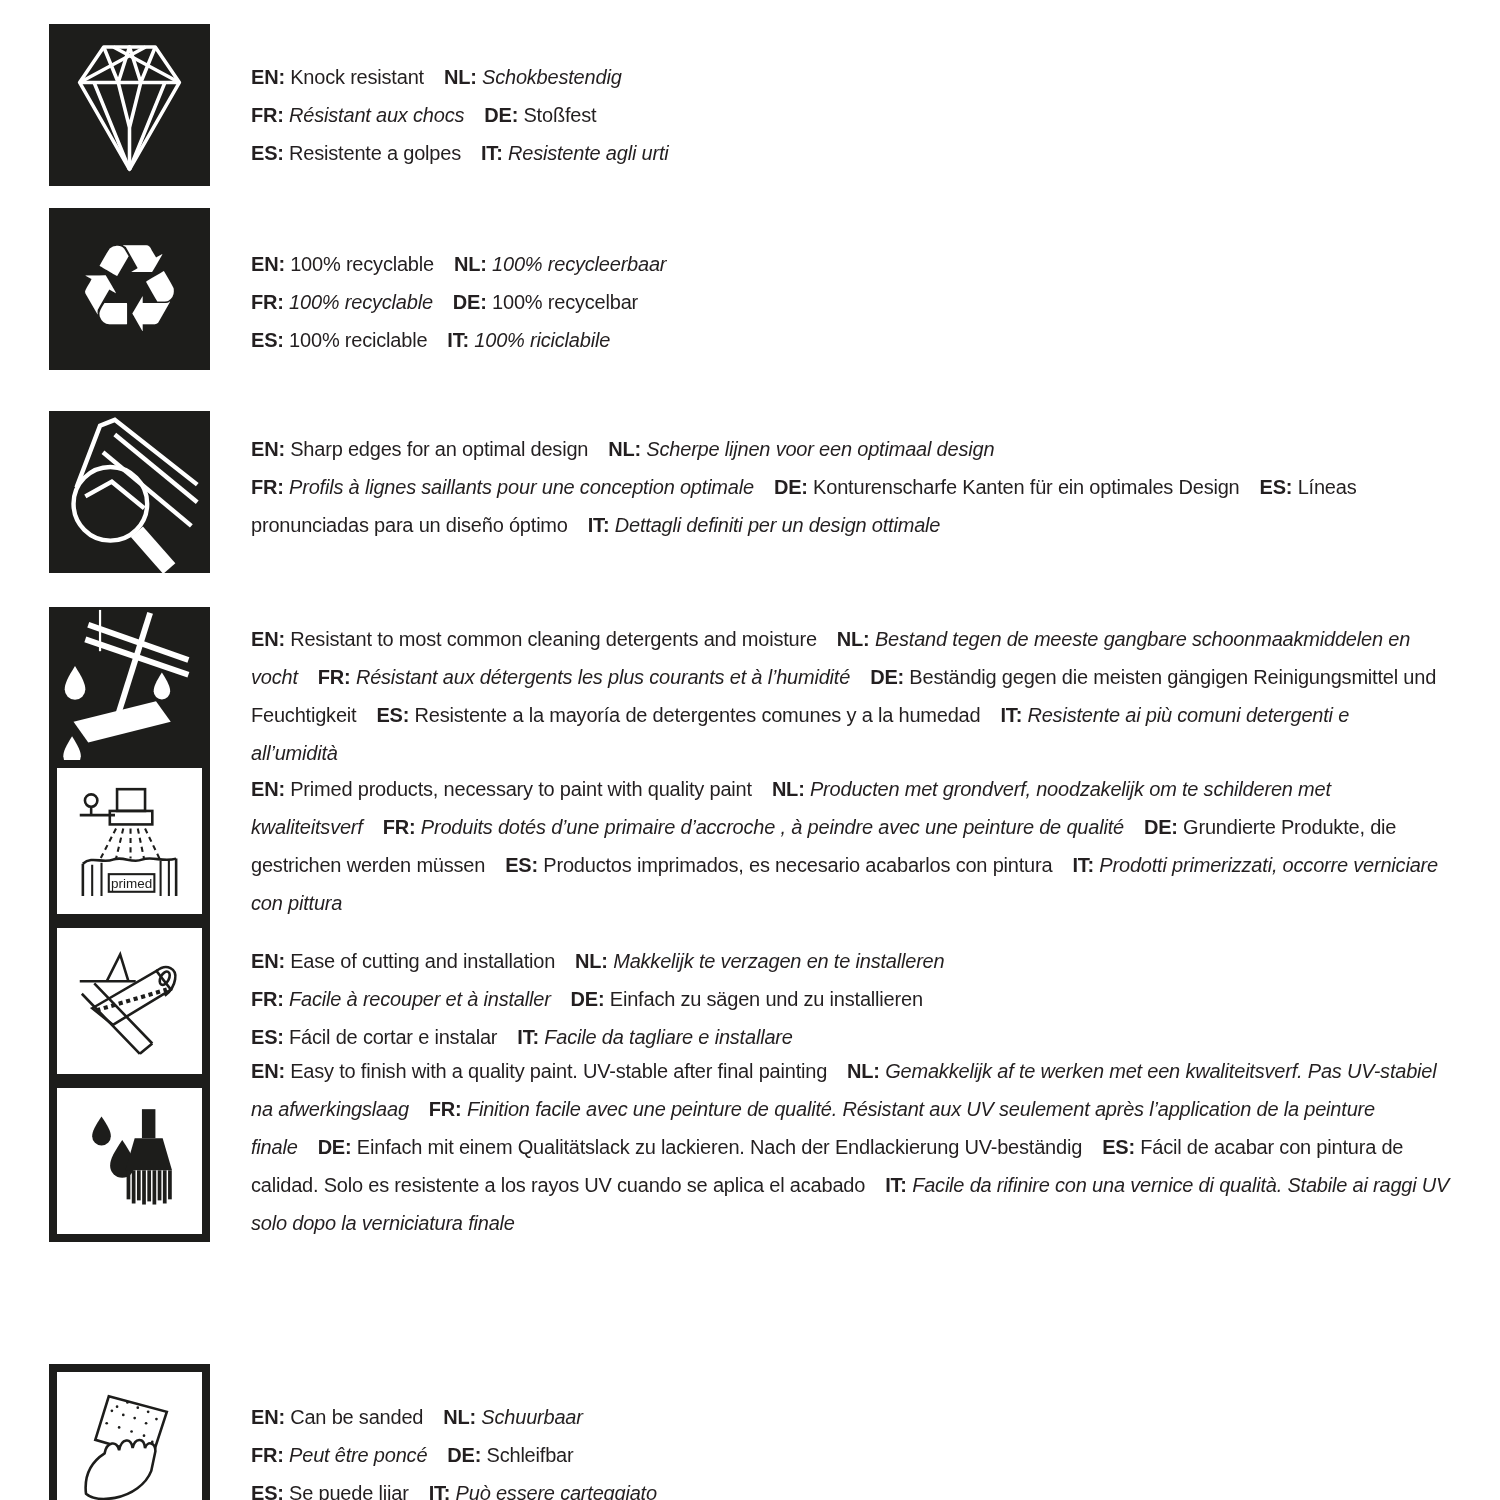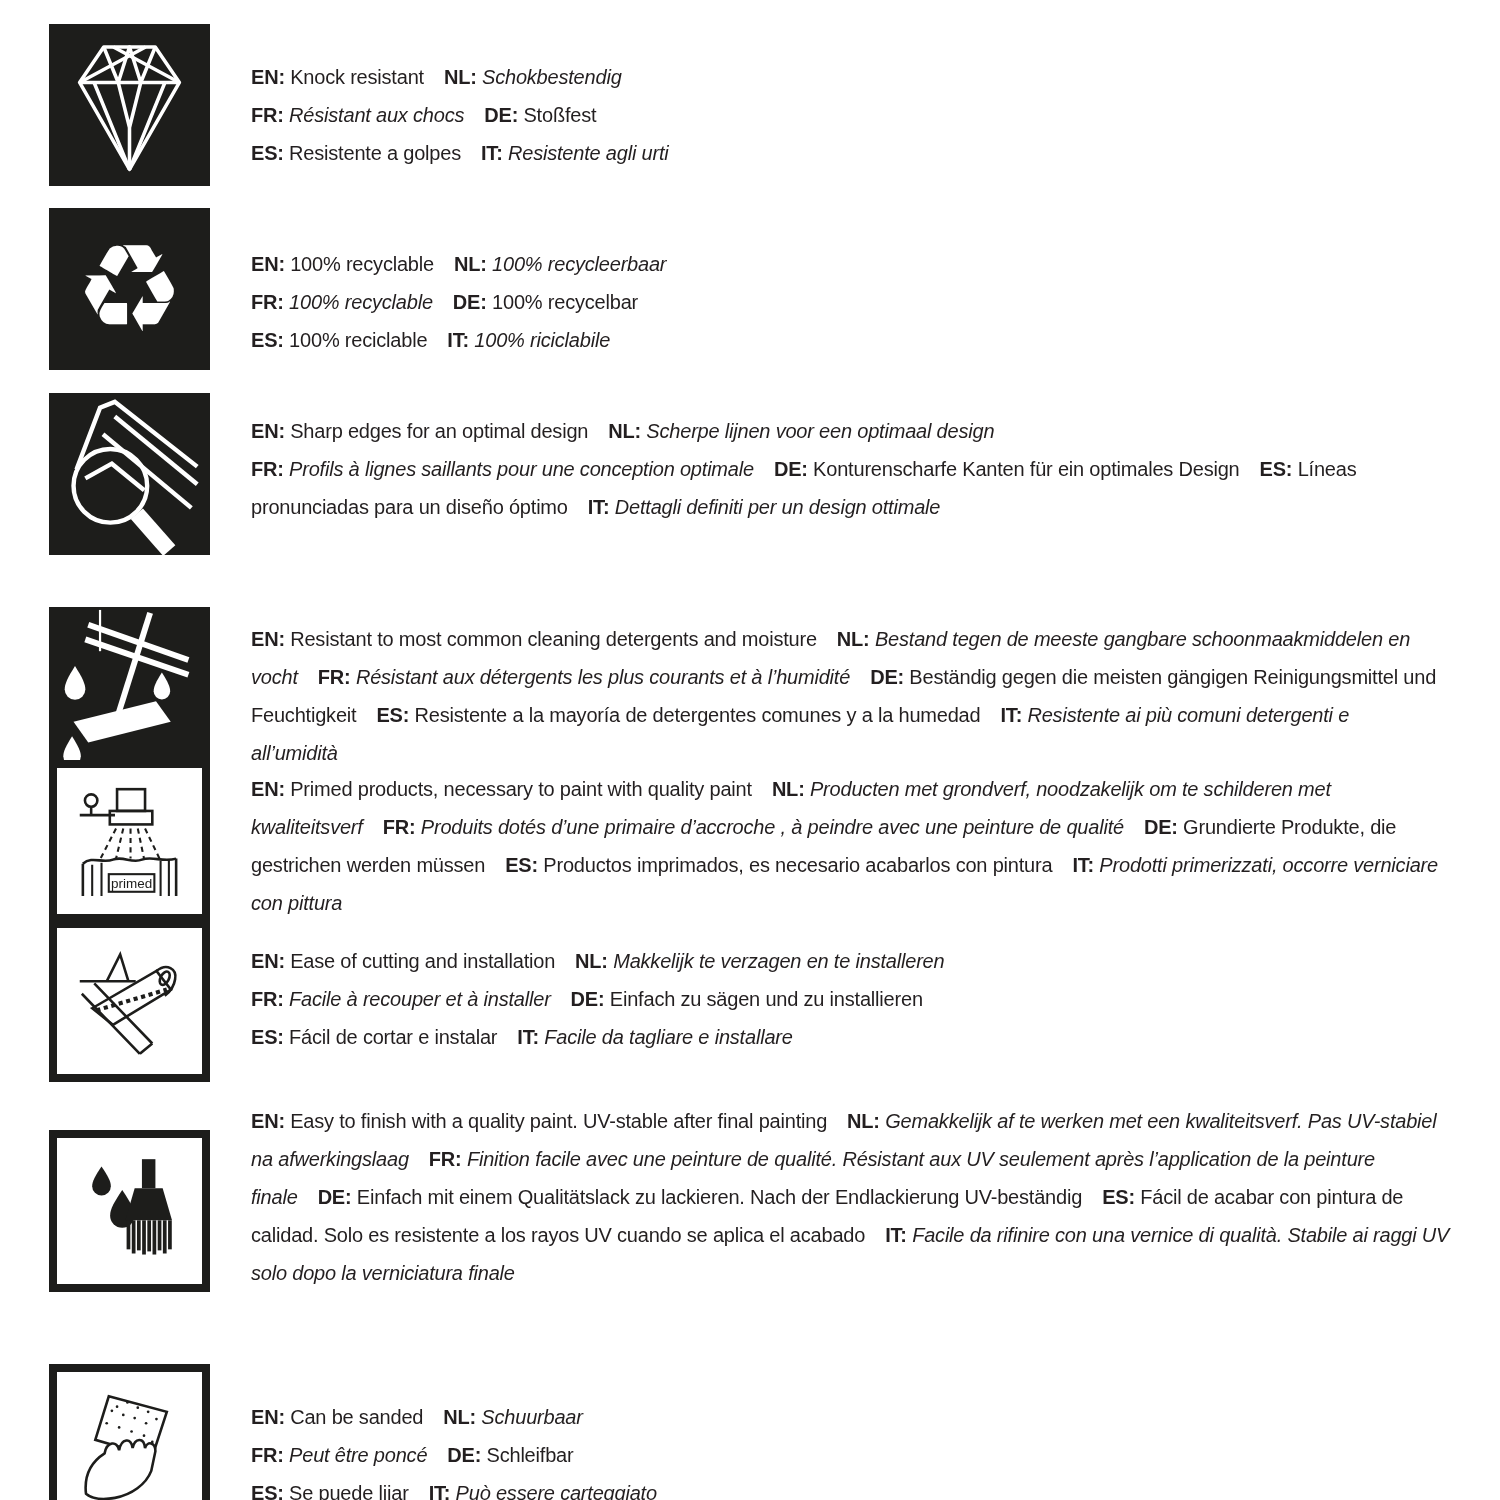--- a/index.html
+++ b/index.html
@@ -4,25 +4,25 @@
 <style>
   html,body{margin:0;padding:0;}
   body{
     width:1500px;height:1500px;position:relative;background:#ffffff;
     font-family:"Liberation Sans",sans-serif;color:#231f20;overflow:hidden;
   }
   #feature-list{position:absolute;inset:0;}
   .row{position:absolute;left:49px;width:1411px;display:flex;gap:38px;align-items:flex-start;}
   .row:nth-of-type(1){top:24px}
   .row:nth-of-type(2){top:208px}
-  .row:nth-of-type(3){top:393px}
+  .row:nth-of-type(3){top:411px}
   .row:nth-of-type(4){top:607px}
   .row:nth-of-type(5){top:760px}
   .row:nth-of-type(6){top:920px}
-  .row:nth-of-type(7){top:1130px}
+  .row:nth-of-type(7){top:1080px}
   .row:nth-of-type(8){top:1364px}
   .row:nth-of-type(1) .text{margin-top:34px}
   .row:nth-of-type(2) .text{margin-top:37px}
   .row:nth-of-type(3) .text{margin-top:19px}
   .row:nth-of-type(4) .text{margin-top:13px}
   .row:nth-of-type(5) .text{margin-top:10px}
   .row:nth-of-type(6) .text{margin-top:22px}
   .row:nth-of-type(7) .text{margin-top:-28px}
   .row:nth-of-type(8) .text{margin-top:34px}
   .icon{width:161px;height:162px;flex:0 0 161px;box-sizing:border-box;overflow:hidden;}

